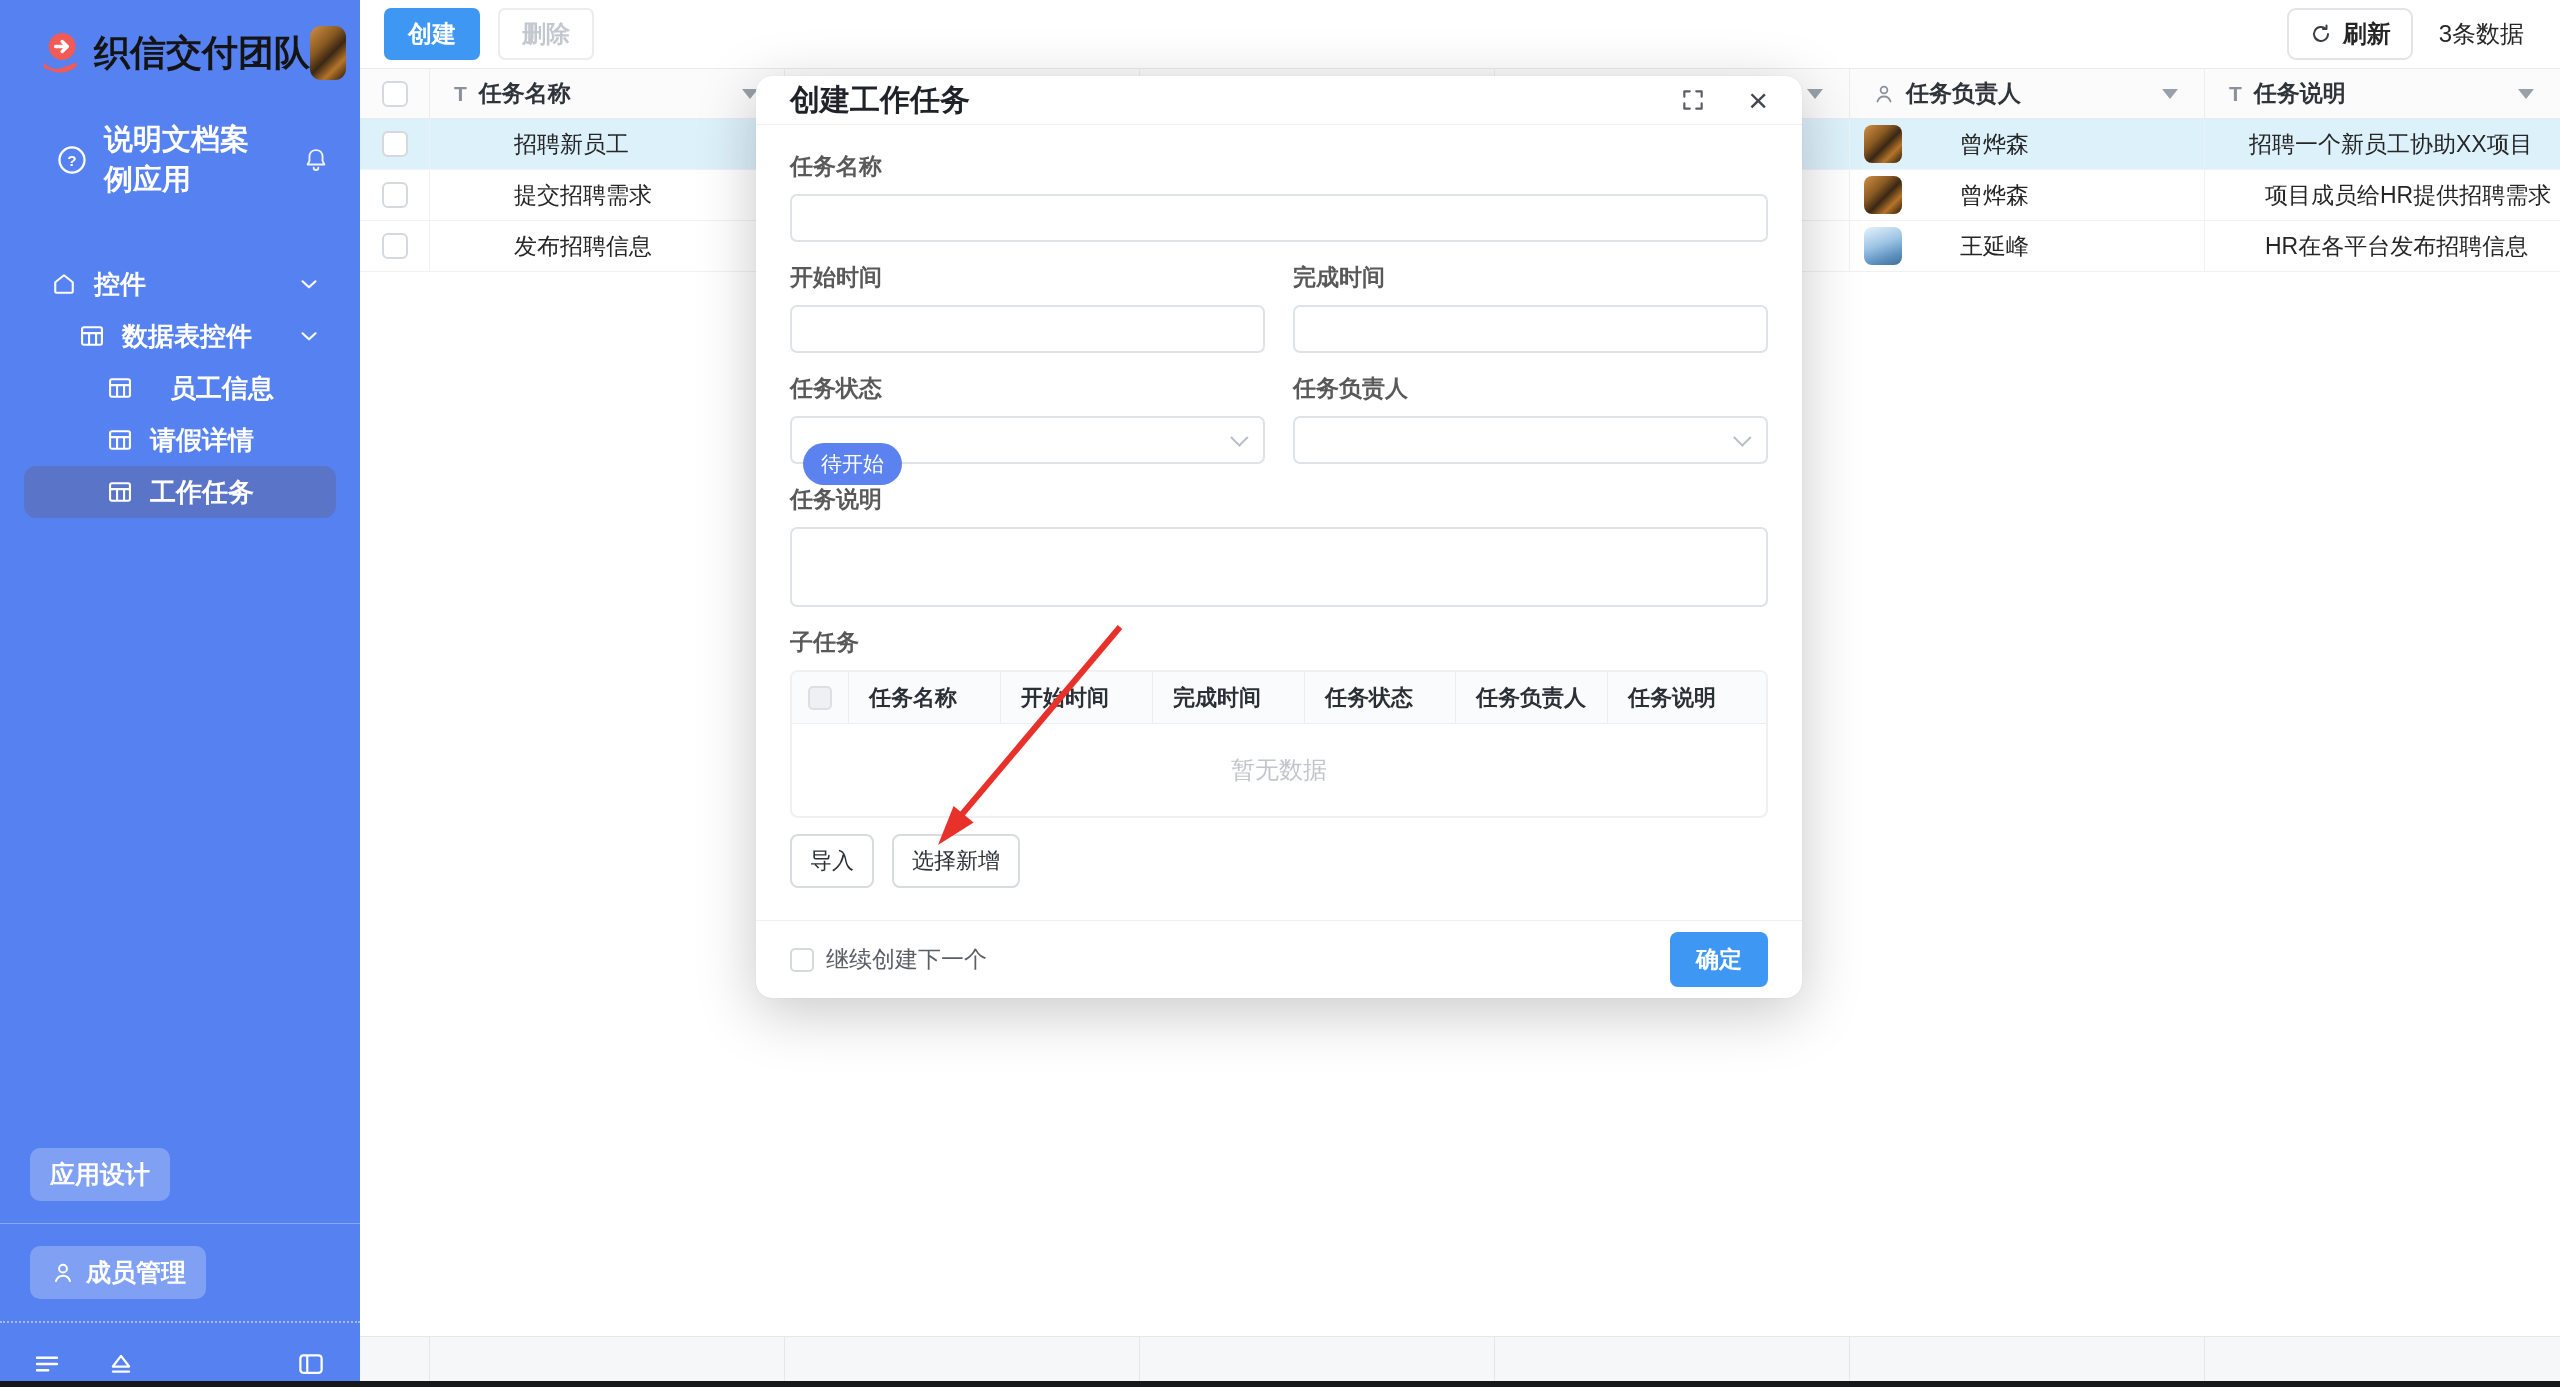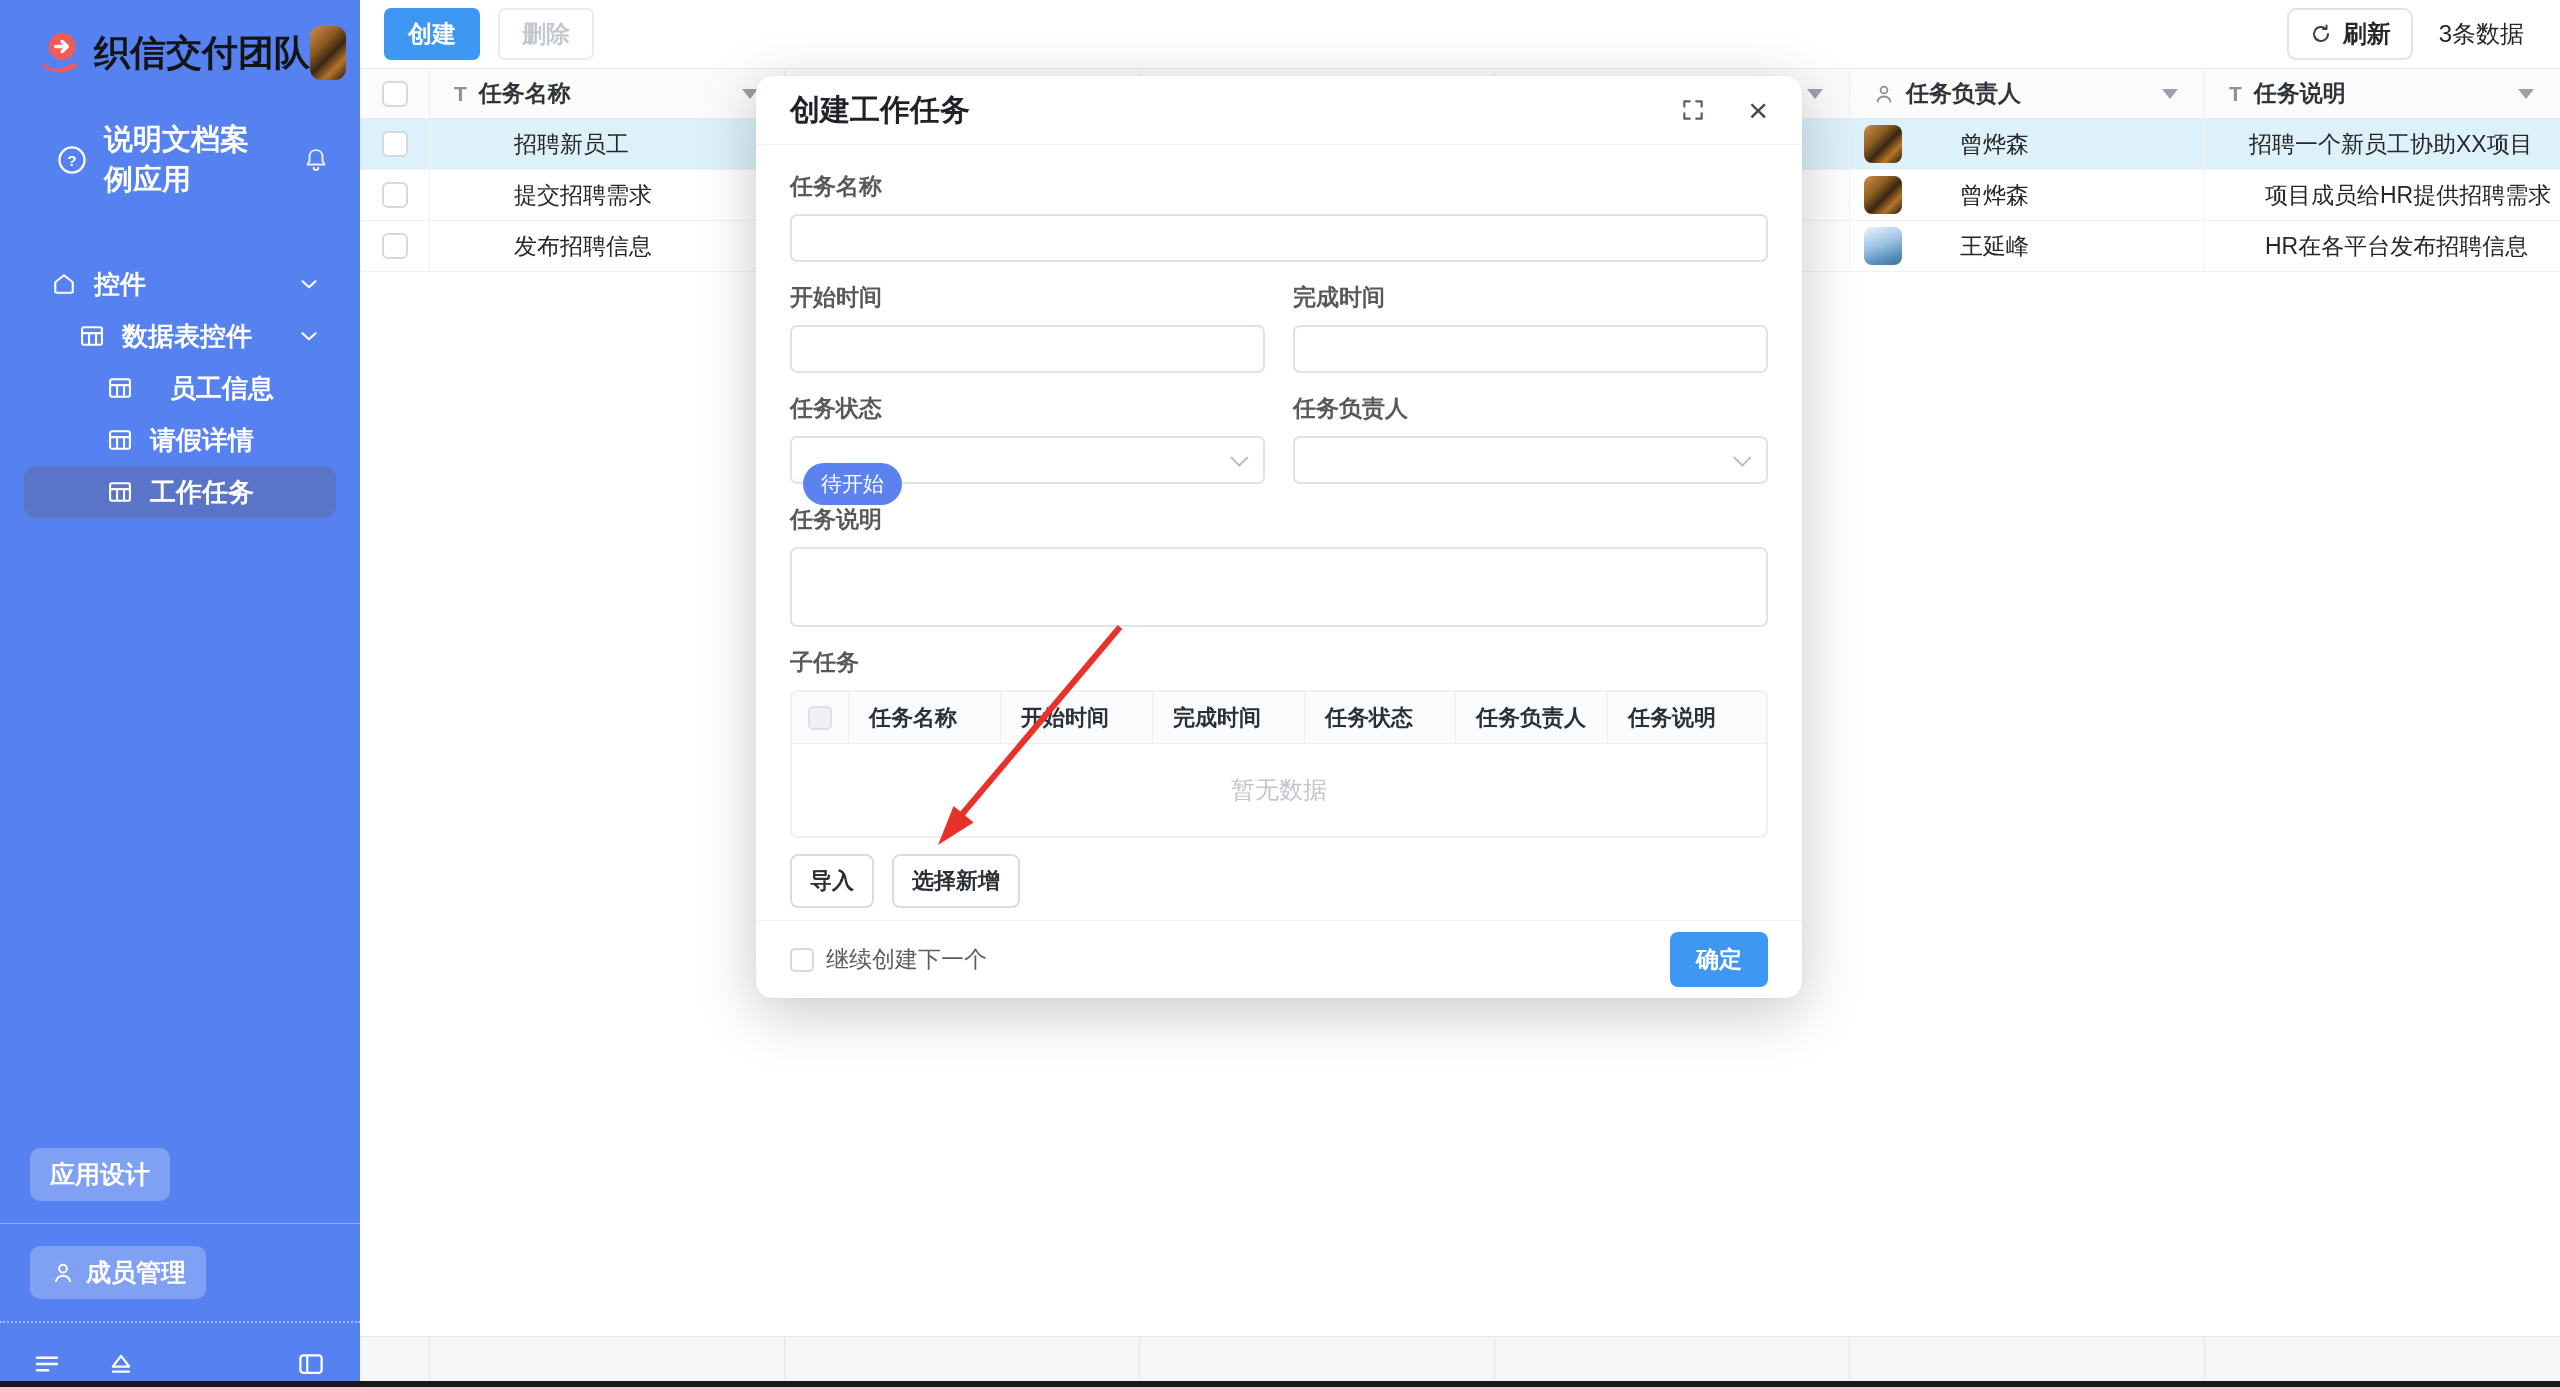--- a/index.html
+++ b/index.html
@@ -67,21 +67,21 @@
   .av { width:38px; height:38px; border-radius:8px; flex:0 0 auto; margin-right:14px; }
 
   .t-space { flex:1 1 auto; background:#fff; }
   .t-footer { display:flex; height:51px; flex:0 0 auto; background:#f6f7f8; border-top:1px solid #e6e7e9; }
   .t-fcell + .t-fcell { border-left:1px solid #e6e7e9; }
   .bottom-strip { position:absolute; left:0; right:0; bottom:0; height:6px; background:#17181a; z-index:60; }
 
   
   .modal { position:absolute; left:756px; top:76px; width:1046px; height:922px; background:#fff;
     border-radius:16px; box-shadow:0 14px 60px rgba(0,0,0,.22), 0 0 1px rgba(0,0,0,.15); z-index:30; }
-  .m-header { height:69px; display:flex; align-items:center; padding:0 34px; border-bottom:1px solid #f0f0f1; }
+  .m-header { height:49px; display:flex; align-items:center; padding:0 34px; border-bottom:1px solid #f0f0f1; }
   .m-title { font-size:30px; font-weight:bold; color:#1f2329; }
   .m-hicons { margin-left:auto; display:flex; align-items:center; gap:42px; }
   .m-close { font-size:34px; color:#44484e; line-height:1; cursor:pointer; }
   .m-body { padding:6px 34px 0; }
   .f-label { font-size:23px; color:#595959; font-weight:bold; margin:20px 0 12px; }
   .inp { height:48px; border:2px solid #dfe2e7; border-radius:7px; background:#fff; width:100%; }
   .grid2 { display:grid; grid-template-columns:1fr 1fr; column-gap:28px; }
   .sel { height:48px; border:2px solid #dfe2e7; border-radius:7px; background:#fff; display:flex; align-items:center; cursor:pointer; }
   .badge { background:#5B82EF; color:#fff; border-radius:999px; padding:7px 18px; font-size:21px; margin-left:11px;margin-top:48px; }
   .sel-chev { margin-left:auto; margin-right:20px; width:13px; height:13px; border-right:2px solid #b9bec6;
@@ -90,21 +90,21 @@
 
   .sub-table { border:2px solid #eef0f2; border-radius:8px; overflow:hidden; margin-top:2px; }
   .st-header { display:flex; height:52px; background:#fafbfc; border-bottom:1px solid #eceef0; }
   .st-hcell { display:flex; align-items:center; font-size:22px; font-weight:bold; color:#2b2f36; padding-left:20px; white-space:nowrap; overflow:hidden; }
   .st-hcell + .st-hcell { border-left:1px solid #eceef0; }
   .st-hcell.cbcell { justify-content:center; padding-left:0; }
   .cb-gray { width:24px; height:24px; border:2px solid #dcdfe4; border-radius:5px; background:#eef0f3; }
   .st-empty { height:92px; display:flex; align-items:center; justify-content:center; color:#c2c6cc; font-size:24px; }
   .sub-btns { display:flex; gap:18px; margin-top:16px; }
   .btn-plain { border:2px solid #d8dbe0; border-radius:8px; background:#fff; padding:10px 18px;
-    font-size:22px; font-weight:bold; color:#2b2f36; }
+    font-size:22px; font-weight:normal; color:#2b2f36; }
   .m-footer { position:absolute; left:0; right:0; bottom:0; height:78px; border-top:1px solid #f0f0f1;
     display:flex; align-items:center; padding:0 34px; }
   .m-footer .lbl { font-size:23px; color:#5a5f66; margin-left:12px; }
   .cb-sm { width:24px; height:24px; border:2px solid #d5d8dd; border-radius:5px; background:#fff; cursor:pointer; }
   .btn-confirm { margin-left:auto; background:#3D97F3; color:#fff; font-size:23px; font-weight:bold;
     border-radius:8px; padding:12px 26px; }
 
   .arrow-svg { position:absolute; left:0; top:0; z-index:50; pointer-events:none; }
   svg.ic { display:block; }
 </style>

